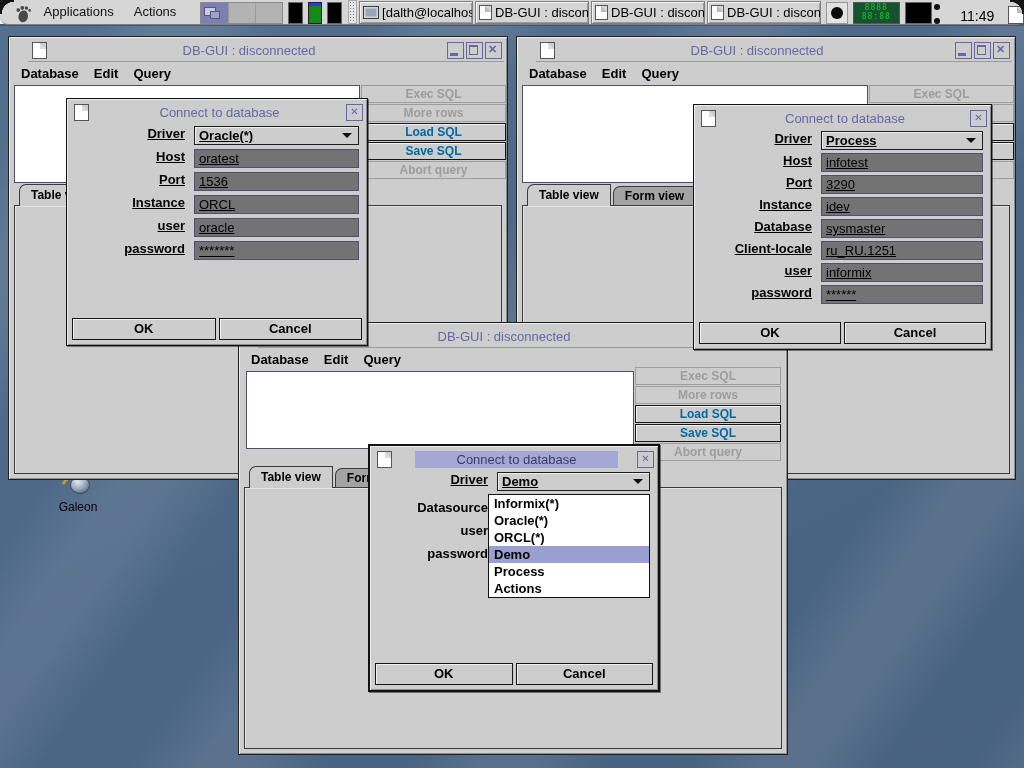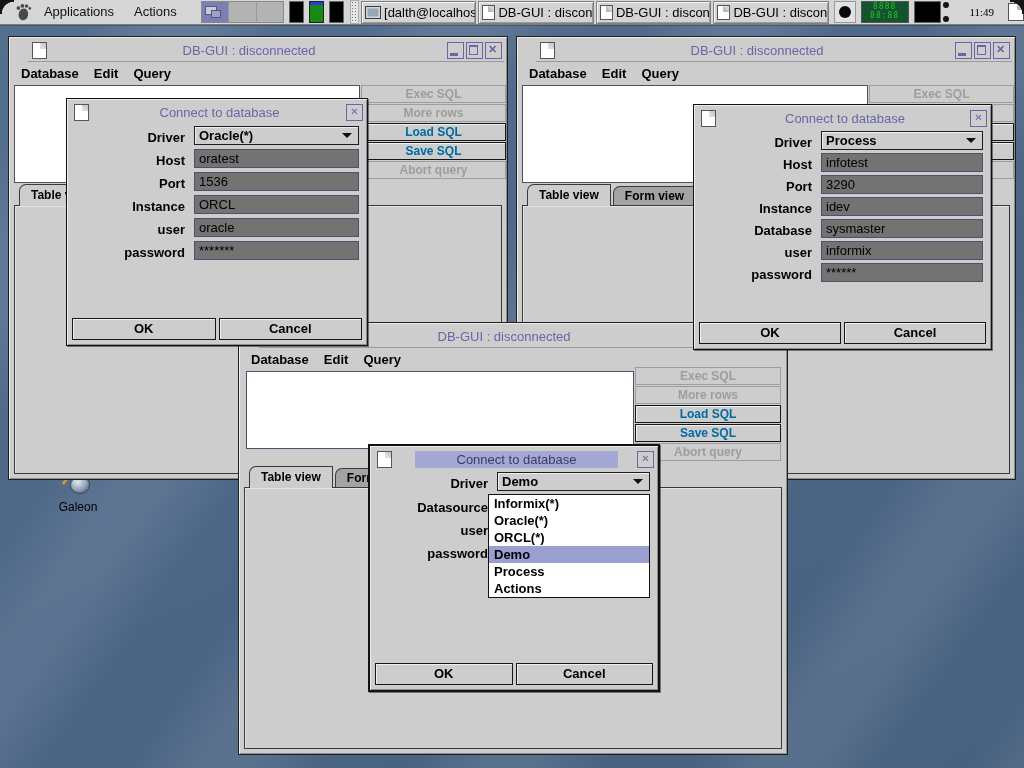--- a/index.html
+++ b/index.html
@@ -12,21 +12,21 @@
     background:
       repeating-linear-gradient(125deg, rgba(255,255,255,0) 0px, rgba(255,255,255,0) 70px,
         rgba(255,255,255,0.09) 130px, rgba(255,255,255,0.09) 170px, rgba(255,255,255,0) 230px),
       linear-gradient(155deg,#54708f 0%,#4b6585 55%,#47617f 100%);
     box-shadow:inset 0 2px 0 rgba(20,40,70,.35);}
   .galeon{position:absolute;left:52px;top:468px;width:52px;text-align:center;z-index:1;cursor:default;}
   .galeon .lbl{font-size:12px;color:#000;margin-top:1px;}
 
   
   .panel{position:absolute;left:0;top:0;right:0;height:24px;background:#d6d6d6;
-    border-bottom:1px solid #7d7d7d;z-index:100;display:flex;align-items:center;}
+    border-bottom:1px solid #7d7d7d;z-index:100;display:flex;align-items:flex-end;border-radius:8px;}
   .corner{position:absolute;top:0;width:14px;height:14px;z-index:101;}
   .corner.tl{left:0;background:radial-gradient(circle at 100% 100%, rgba(0,0,0,0) 0 12px, #141414 12.5px);}
   .corner.tr{right:0;background:radial-gradient(circle at 0% 100%, rgba(0,0,0,0) 0 12px, #141414 12.5px);}
   .pmenu{font-size:13px;color:#111;padding:0 10px;line-height:24px;}
   .wsswitch{display:flex;width:82px;height:20px;border:1px solid #8a8a8a;margin-left:14px;background:#b9b9b9;}
   .wscell{flex:1;border-right:1px solid #9a9a9a;position:relative;background:#b3b3b3;}
   .wscell:last-child{border-right:none;}
   .wscell.active{background:#7d7fb4;}
   .wscell.active::before{content:'';position:absolute;left:3px;top:4px;width:10px;height:7px;background:#c9c9d8;border:1px solid #55577e;}
   .wscell.active::after{content:'';position:absolute;left:9px;top:8px;width:8px;height:6px;background:#9ea0c6;border:1px solid #55577e;}
@@ -41,21 +41,21 @@
   .taskbtn .ticon{flex:0 0 auto;margin:0 3px 0 3px;}
   .term-icon{width:14px;height:11px;background:#97a7b6;border:1px solid #3c3c3c;box-shadow:inset 0 0 0 1.5px #cfd6dc;}
   .page-icon{width:11px;height:13px;background:#fff;border:1px solid #555;position:relative;}
   .page-icon::before{content:'';position:absolute;top:0;right:0;border-style:solid;border-width:3px;border-color:#d6d6d6 #d6d6d6 #bbb #bbb;}
   .roundapplet{width:20px;height:20px;background:#e2e2e2;border:1px solid #999;display:flex;align-items:center;justify-content:center;}
   .roundapplet::before{content:'';width:12px;height:12px;border-radius:50%;background:#0a0a0a;}
   .led{width:46px;height:20px;background:#14532d;border:1px solid #555;color:#19c82d;
      font-family:"DejaVu Sans Mono",monospace;font-size:8px;line-height:9px;text-align:center;letter-spacing:1px;}
   .dots{width:8px;height:20px;display:flex;flex-direction:column;justify-content:space-between;margin-left:2px;}
   .dots i{width:6px;height:6px;border-radius:50%;background:#111;}
-  .pclock{font-size:11px;color:#000;margin:0 14px 0 18px;font-family:Liberation Serif, serif;}
+  .pclock{font-size:14px;color:#000;margin:0 14px 0 18px;}
 
   
   .window{position:absolute;background:#cdcdcd;border:1px solid #1f1f1f;
     box-shadow:inset 1px 1px 0 #ececec, inset -1px -1px 0 #8d8d8d;}
   .titlebar{position:absolute;left:19px;right:3px;top:3px;height:21px;display:flex;align-items:center;
     border-bottom:1px solid #9a9a9a;}
   .titletext{flex:1;text-align:center;font-size:13px;color:#6767a8;}
   .winbtns{display:flex;gap:2px;margin-right:2px;}
   .wbtn{width:15px;height:15px;border:1px solid #6767a8;background:#cdcdcd;position:relative;cursor:default;}
   .wbtn.min::before{content:'';position:absolute;left:2px;bottom:2px;width:8px;height:3px;background:#6767a8;}
@@ -82,21 +82,21 @@
   
   .dialog{position:absolute;background:#cdcdcd;border:1px solid #111;
     box-shadow:inset 1px 1px 0 #ececec, inset -1px -1px 0 #8d8d8d, 1px 1px 0 rgba(0,0,0,.45);}
   .dialog.front{border-width:2px;}
   .dlgtitle{position:absolute;left:3px;right:3px;top:3px;height:20px;display:flex;align-items:center;gap:16px;}
   .dlgtitletext{flex:1;text-align:center;font-size:13px;color:#6767a8;height:17px;line-height:17px;}
   .dialog.front .dlgtitletext{background:#a3a9d4;color:#3b3b66;margin:0 3px;}
   .xbtn{width:15px;height:15px;border:1px solid #6767a8;background:#cdcdcd;position:relative;margin-right:1px;flex:0 0 auto;}
   .xbtn::before{content:'\2715';position:absolute;inset:0;color:#6767a8;font-size:10px;line-height:13px;text-align:center;}
   .fields{position:absolute;left:6px;right:8px;display:flex;flex-direction:column;gap:4px;}
-  .frow{display:flex;align-items:flex-end;height:19px;}
+  .frow{display:flex;align-items:flex-start;height:19px;text-decoration:underline;}
   .flabel{width:112px;text-align:right;font-weight:bold;font-size:13px;color:#000;padding-right:9px;flex:0 0 auto;}
   .ffield{flex:1;background:#737373;border:1px solid #50506e;font-size:13px;color:#000;padding:0 4px;height:17px;line-height:17px;overflow:hidden;}
   .fcombo{flex:1;background:#cdcdcd;border:1px solid #1d1d1d;box-shadow:inset 1px 1px 0 #eee;
     font-weight:bold;font-size:13px;color:#000;height:17px;line-height:17px;padding:0 4px;position:relative;}
   .fcombo::after{content:'';position:absolute;right:6px;top:6px;border:5px solid transparent;border-top-color:#111;}
   .dlgbtns{position:absolute;left:5px;right:5px;bottom:5px;display:flex;gap:3px;}
   .dbtn{flex:1;height:20px;background:#cdcdcd;border:1px solid #161616;box-shadow:inset 1px 1px 0 #f0f0f0;
     font-weight:bold;font-size:13px;text-align:center;line-height:20px;color:#000;cursor:default;}
   .droplist{position:absolute;background:#fff;border:1px solid #111;z-index:5;}
   .dropitem{height:17px;line-height:17px;font-weight:bold;font-size:13px;padding-left:5px;color:#000;cursor:default;}
@@ -276,20 +276,24 @@
       </div>
       <div class="frow">
         <span class="flabel">Instance</span>
         <span class="ffield">idev</span>
       </div>
       <div class="frow">
         <span class="flabel">Database</span>
         <span class="ffield">sysmaster</span>
       </div>
       <div class="frow">
+        <span class="flabel">Client-locale</span>
+        <span class="ffield">ru_RU.1251</span>
+      </div>
+      <div class="frow">
         <span class="flabel">user</span>
         <span class="ffield">informix</span>
       </div>
       <div class="frow">
         <span class="flabel">password</span>
         <span class="ffield">******</span>
       </div>
     </div>
     <div class="dlgbtns">
       <div class="dbtn">OK</div>

